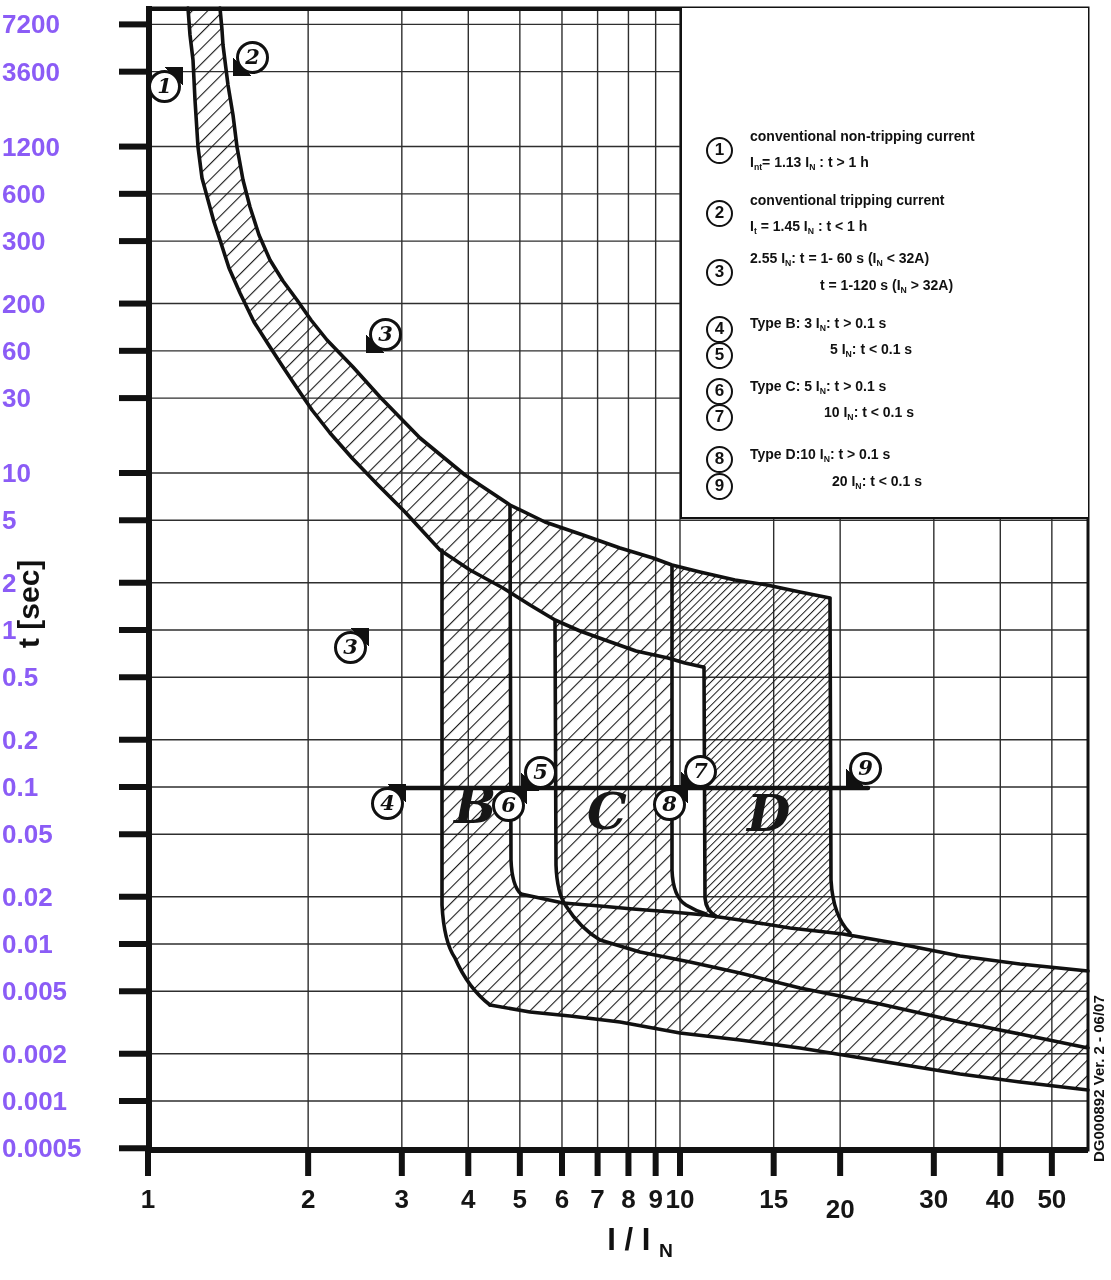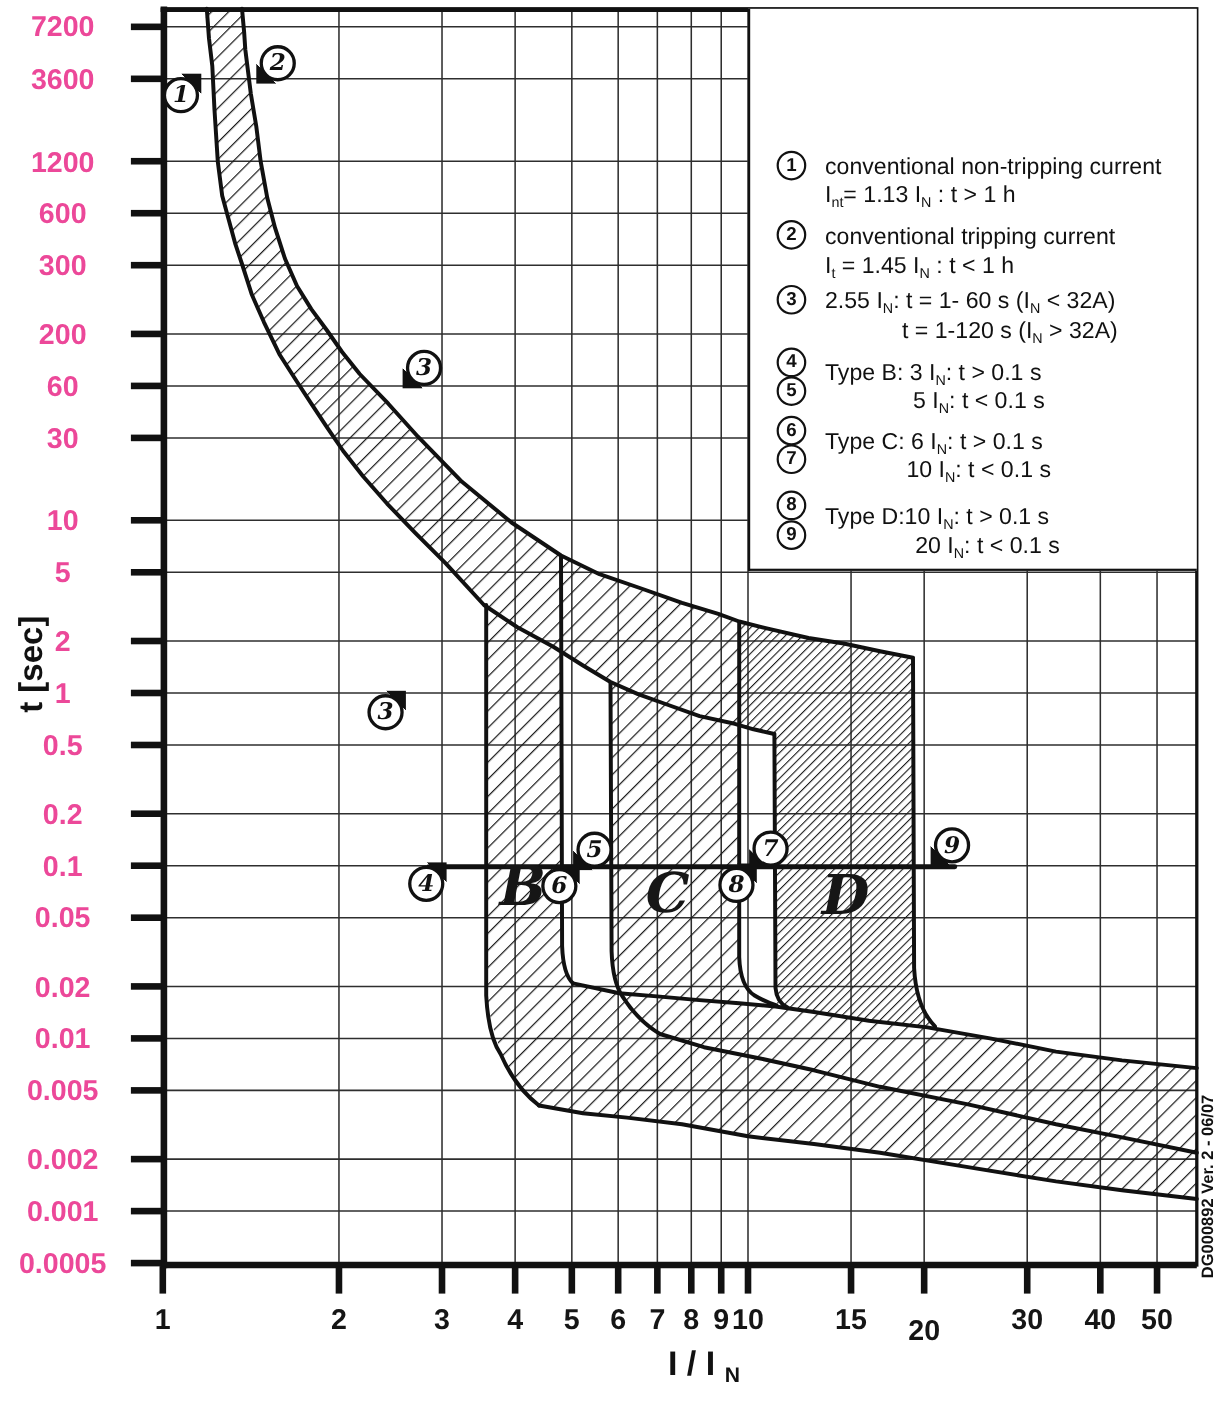--- a/index.html
+++ b/index.html
@@ -1,29 +1,29 @@
 <!DOCTYPE html>
 <html><head>
 <meta charset="utf-8">
 <style>
   html,body{margin:0;padding:0;background:#fff;}
   #stage{position:relative;width:1111px;height:1280px;background:#fff;overflow:hidden;
          font-family:"Liberation Sans",sans-serif;color:#111;}
   #chart-svg{position:absolute;left:0;top:0;}
-  .ylab{position:absolute;width:110px;text-align:center;font-size:26px;font-weight:600;color:#ec4899;}
+  .ylab{position:absolute;width:110px;text-align:left;font-size:26px;font-weight:600;color:#8b5cf6;}
   .xlab{position:absolute;width:80px;text-align:center;font-size:26px;font-weight:600;color:#151515;}
   .axis-title-y{position:absolute;left:12px;top:648px;transform:rotate(-90deg);transform-origin:0 0;
     font-size:30px;font-weight:600;white-space:nowrap;}
   .axis-title-x{position:absolute;left:555px;top:1222px;width:170px;text-align:center;
     font-size:31px;font-weight:600;white-space:nowrap;}
   .axis-title-x .sub, .legend-row .sub{font-size:0.62em;vertical-align:-0.35em;}
   .legend-box{position:absolute;left:680px;top:8px;width:408px;height:511px;background:#fff;
     border-left:2.5px solid #111;border-bottom:2.5px solid #111;box-sizing:border-box;}
   .legend-title{position:absolute;left:0;width:398px;text-align:center;font-size:23px;font-weight:700;}
-  .legend-row{position:absolute;font-size:21px;font-weight:400;white-space:nowrap;margin-top:12px;}
+  .legend-row{position:absolute;font-size:14px;font-weight:700;white-space:nowrap;}
   .legend-num{position:absolute;width:27px;height:27px;border:2.5px solid #111;border-radius:50%;
     box-sizing:border-box;text-align:center;line-height:22px;font-size:17px;font-weight:700;background:#fff;}
   .zone-letter{position:absolute;font-family:"DejaVu Serif",serif;font-style:italic;font-weight:700;
     font-size:50px;color:#161616;}
   .marker{position:absolute;width:33px;height:33px;border:3px solid #111;border-radius:50%;
     box-sizing:border-box;background:#fff;text-align:center;line-height:26px;
     font-family:"DejaVu Serif",serif;font-style:italic;font-weight:700;font-size:21px;z-index:6;}
   .flag{position:absolute;width:18px;height:18px;z-index:5;}
   .flag.ne{background:linear-gradient(to bottom left,#111 50%,transparent 50.5%);}
   .flag.sw{background:linear-gradient(to top right,#111 50%,transparent 50.5%);}
@@ -205,21 +205,21 @@
         <div class="legend-row" style="left: 68px; top: 184px;"><span>conventional tripping current</span></div>
         <div class="legend-row" style="left: 68px; top: 210px;"><span>I</span><span class="sub">t</span><span> = 1.45 I</span><span class="sub">N</span><span> : t &lt; 1 h</span></div>
         <div class="legend-num" style="left: 24px; top: 251px;">3</div>
         <div class="legend-row" style="left: 68px; top: 242px;"><span>2.55 I</span><span class="sub">N</span><span>: t = 1- 60 s (I</span><span class="sub">N</span><span> &lt; 32A)</span></div>
         <div class="legend-row" style="left: 138px; top: 269px;"><span>t = 1-120 s (I</span><span class="sub">N</span><span> &gt; 32A)</span></div>
         <div class="legend-num" style="left: 24px; top: 308px;">4</div>
         <div class="legend-row" style="left: 68px; top: 307px;"><span>Type B: 3 I</span><span class="sub">N</span><span>: t &gt; 0.1 s</span></div>
         <div class="legend-num" style="left: 24px; top: 334px;">5</div>
         <div class="legend-row" style="left: 148px; top: 333px;"><span>5 I</span><span class="sub">N</span><span>: t &lt; 0.1 s</span></div>
         <div class="legend-num" style="left: 24px; top: 370px;">6</div>
-        <div class="legend-row" style="left: 68px; top: 370px;"><span>Type C: 6 I</span><span class="sub">N</span><span>: t &gt; 0.1 s</span></div>
+        <div class="legend-row" style="left: 68px; top: 370px;"><span>Type C: 5 I</span><span class="sub">N</span><span>: t &gt; 0.1 s</span></div>
         <div class="legend-num" style="left: 24px; top: 396px;">7</div>
         <div class="legend-row" style="left: 142px; top: 396px;"><span>10 I</span><span class="sub">N</span><span>: t &lt; 0.1 s</span></div>
         <div class="legend-num" style="left: 24px; top: 438px;">8</div>
         <div class="legend-row" style="left: 68px; top: 438px;"><span>Type D:10 I</span><span class="sub">N</span><span>: t &gt; 0.1 s</span></div>
         <div class="legend-num" style="left: 24px; top: 465px;">9</div>
         <div class="legend-row" style="left: 150px; top: 465px;"><span>20 I</span><span class="sub">N</span><span>: t &lt; 0.1 s</span></div>
       </div>
   </div>
 
   <div class="zone-letter" style="left:454px;top:776px;">B</div>

